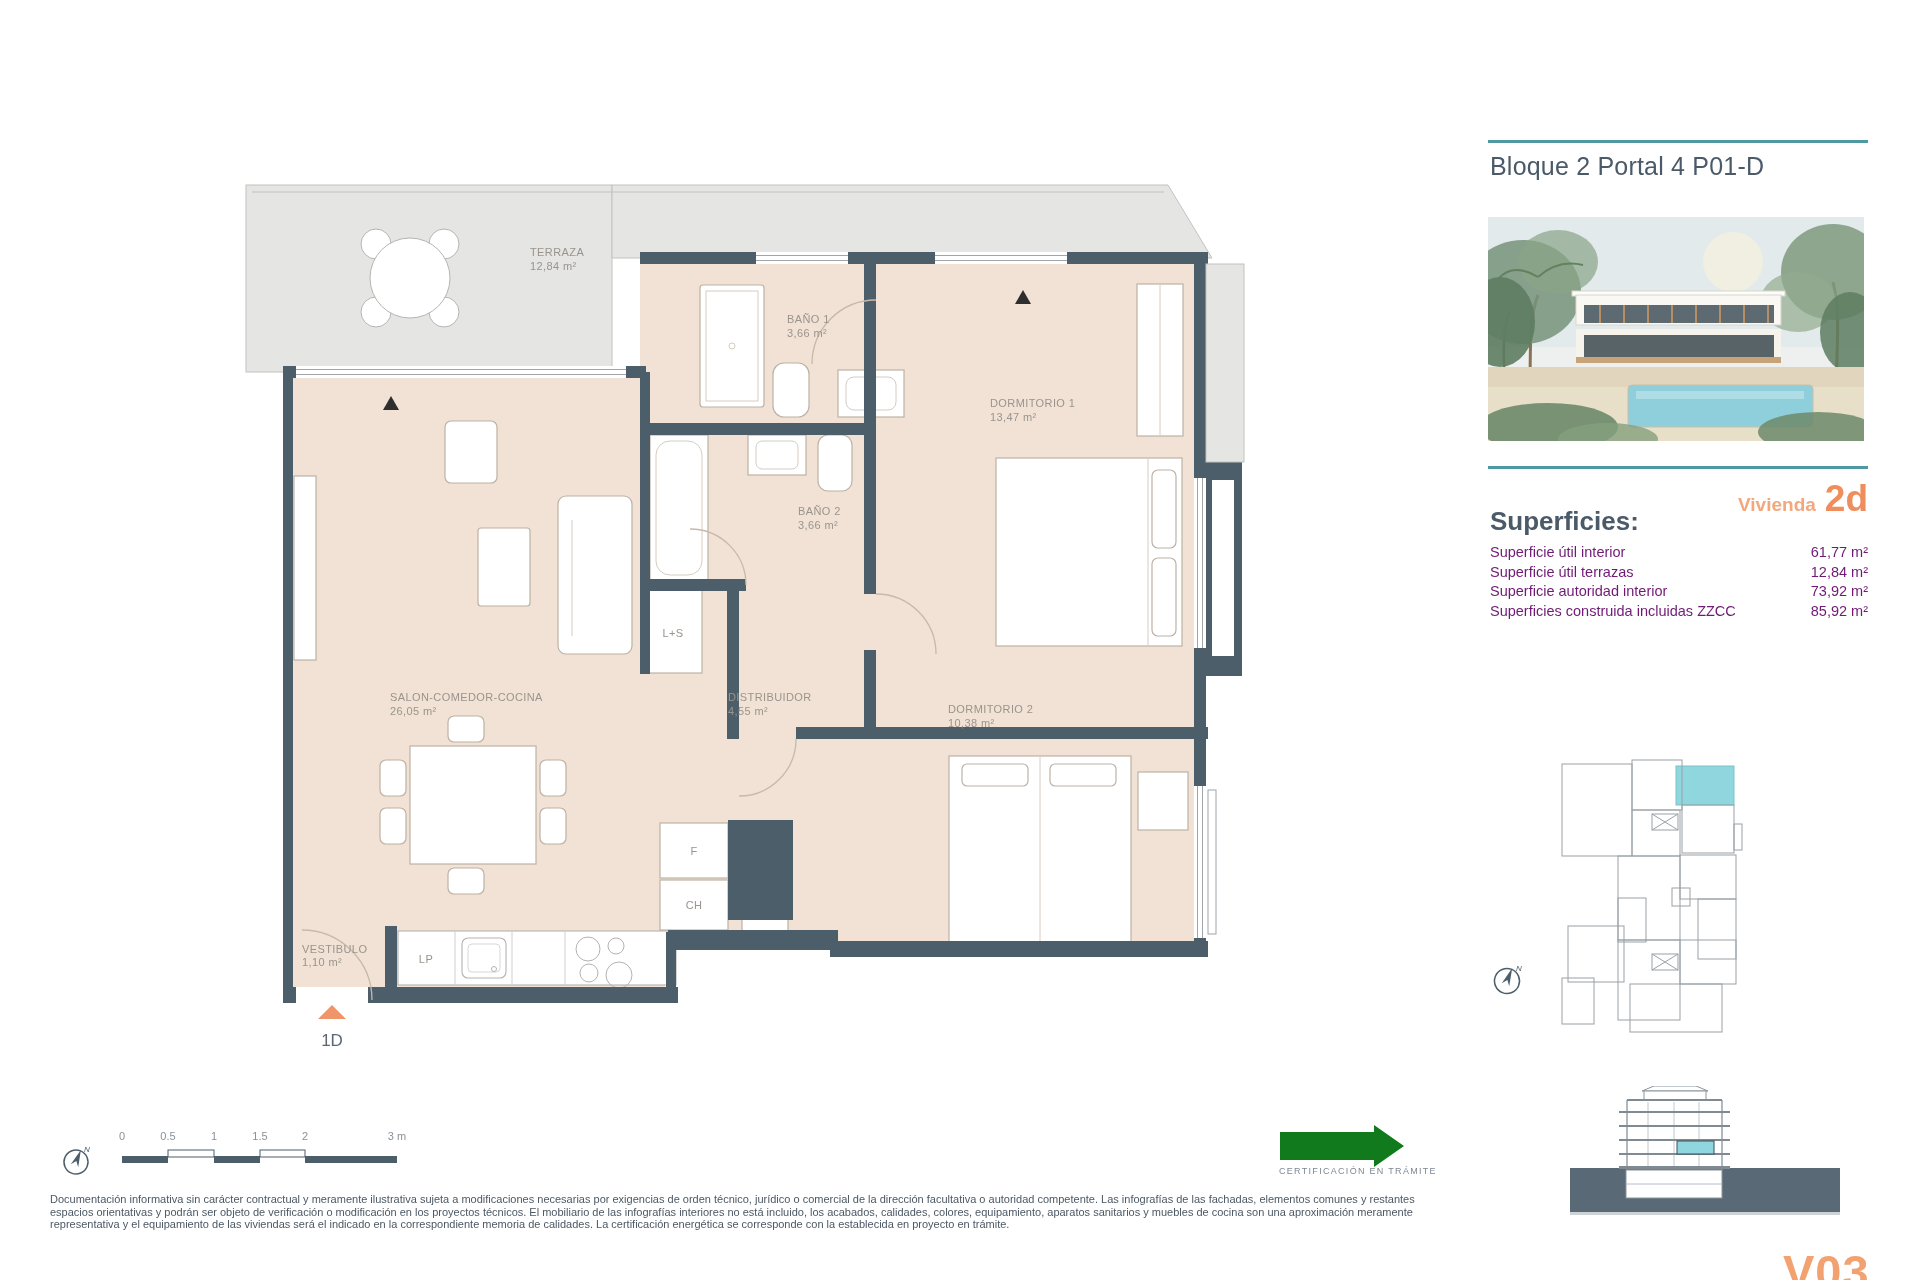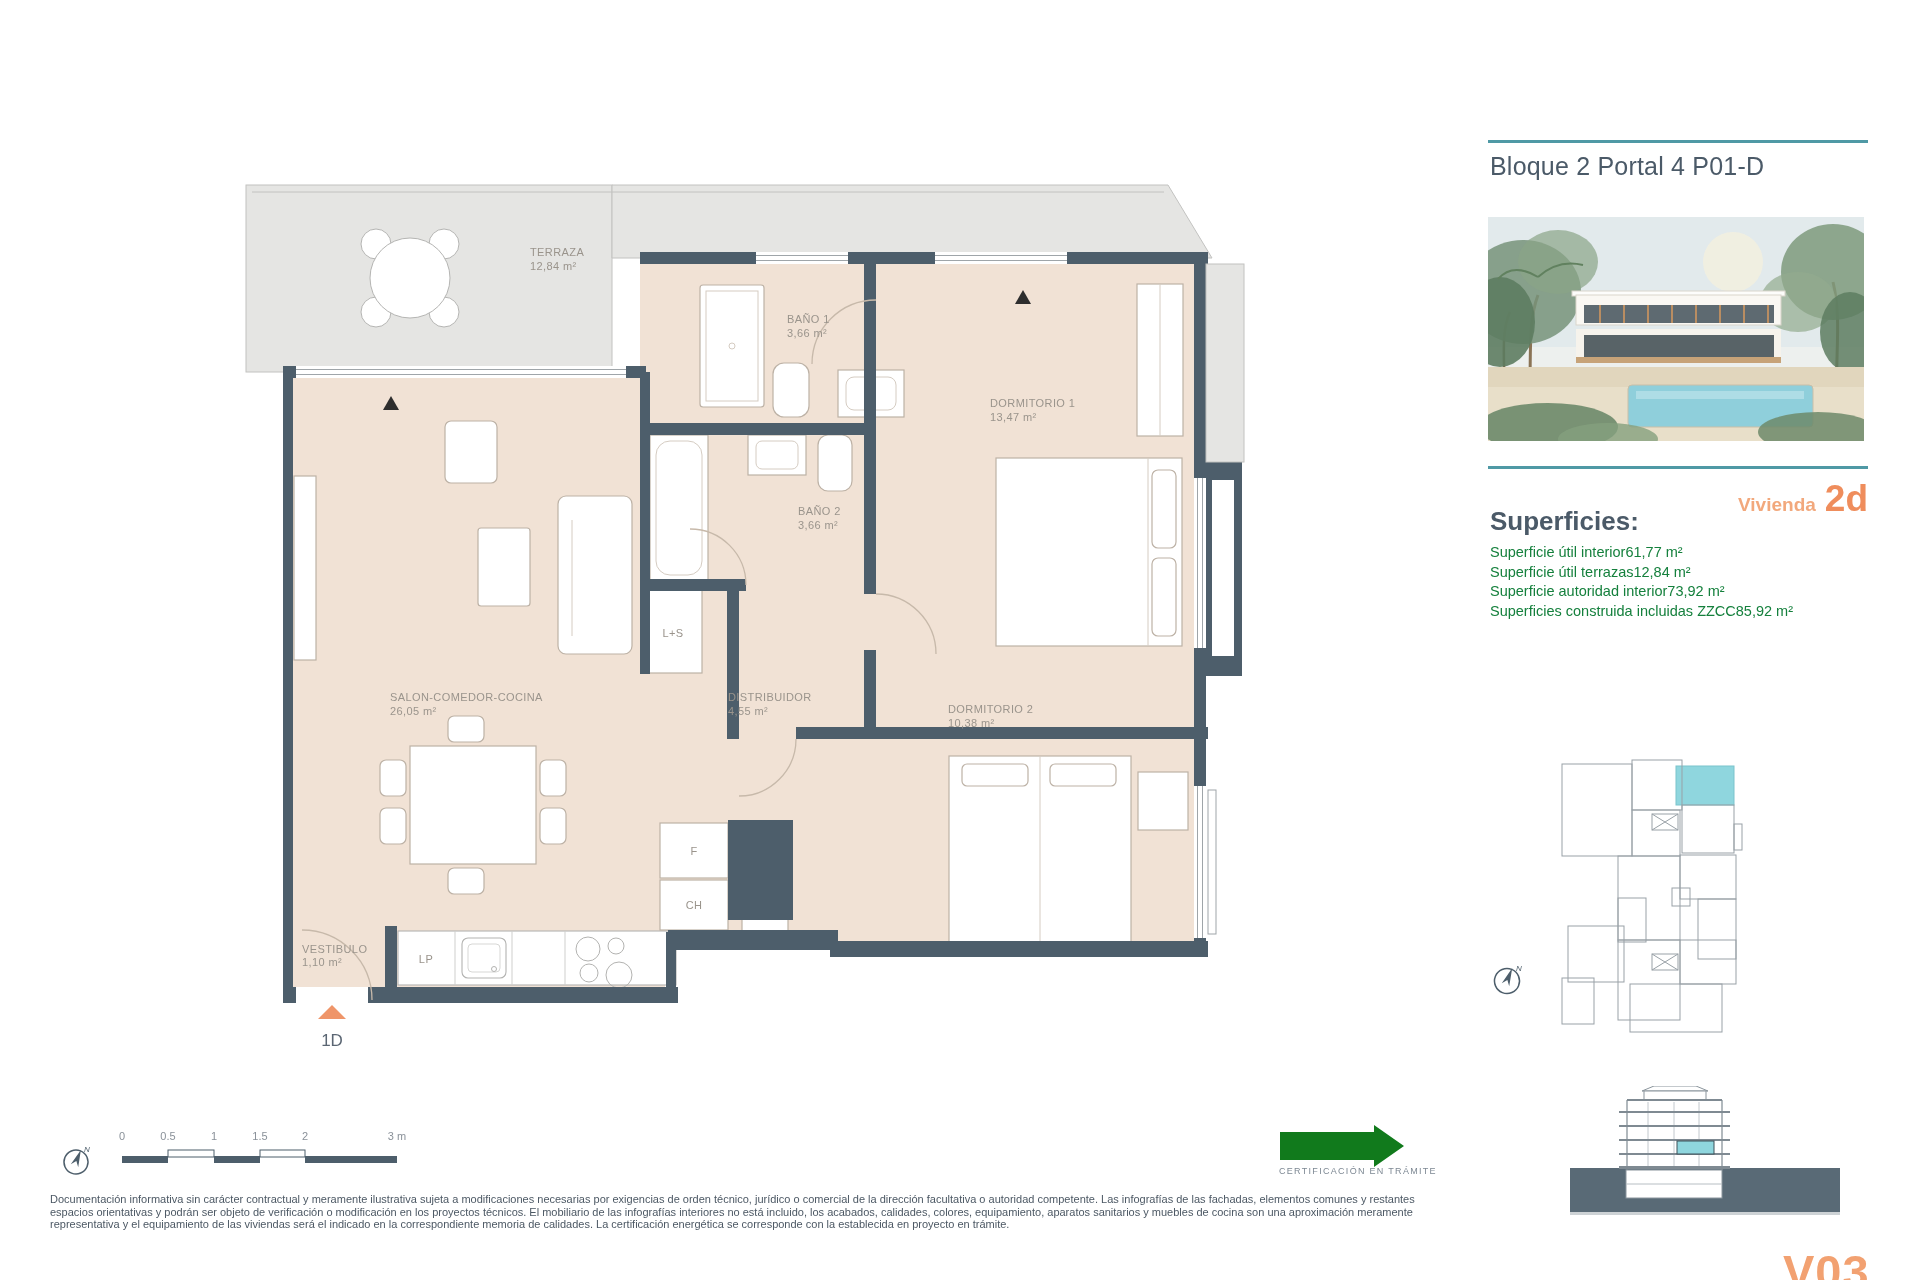--- a/index.html
+++ b/index.html
@@ -8,21 +8,21 @@
   .abs{position:absolute;}
   .rule{position:absolute;height:3px;background:#4f99a5;}
   .sheet-title{position:absolute;left:1490px;top:152px;font-size:25px;font-weight:normal;
         color:#4b5a68;letter-spacing:.2px;}
   .sup-heading{position:absolute;left:1490px;top:486px;font-size:26px;font-weight:bold;color:#4b5a68;margin-top:20px;}
   .vivienda{position:absolute;left:1640px;top:478px;width:228px;display:flex;justify-content:flex-end;
         align-items:baseline;gap:9px;}
   .vivienda .vlabel{font-size:19px;color:#f2a87c;font-weight:bold;}
   .vivienda .vcode{font-size:37px;color:#ef8d5c;font-weight:bold;}
   .sup-rows{position:absolute;left:1490px;top:543px;width:378px;}
-  .sup-row{display:flex;font-size:14.5px;line-height:19.5px;color:#15803d;}
+  .sup-row{display:flex;justify-content:space-between;font-size:14.5px;line-height:19.5px;color:#701a75;}
   .disclaimer{position:absolute;left:50px;top:1193px;width:1368px;font-size:11px;line-height:12.6px;color:#4c5864;}
   .disclaimer p{margin:0;}
   .disclaimer p + p{margin-top:13px;}
   .version{position:absolute;left:1783px;top:1244px;font-size:47px;font-weight:bold;color:#f2a171;letter-spacing:1px;}
   .cert-label{position:absolute;left:1279px;top:1166px;font-size:9px;letter-spacing:1.3px;color:#7d8893;}
   svg text{font-family:"Liberation Sans",sans-serif;}
   .plan-label{fill:#9a948c;font-size:11px;letter-spacing:.4px;}
   .fixture{fill:#ffffff;stroke:#bdb2a6;stroke-width:1.2;}
   .kfix{fill:#ffffff;stroke:#b3b3b1;stroke-width:1.1;}
   .wall{fill:#4d5e6b;}

